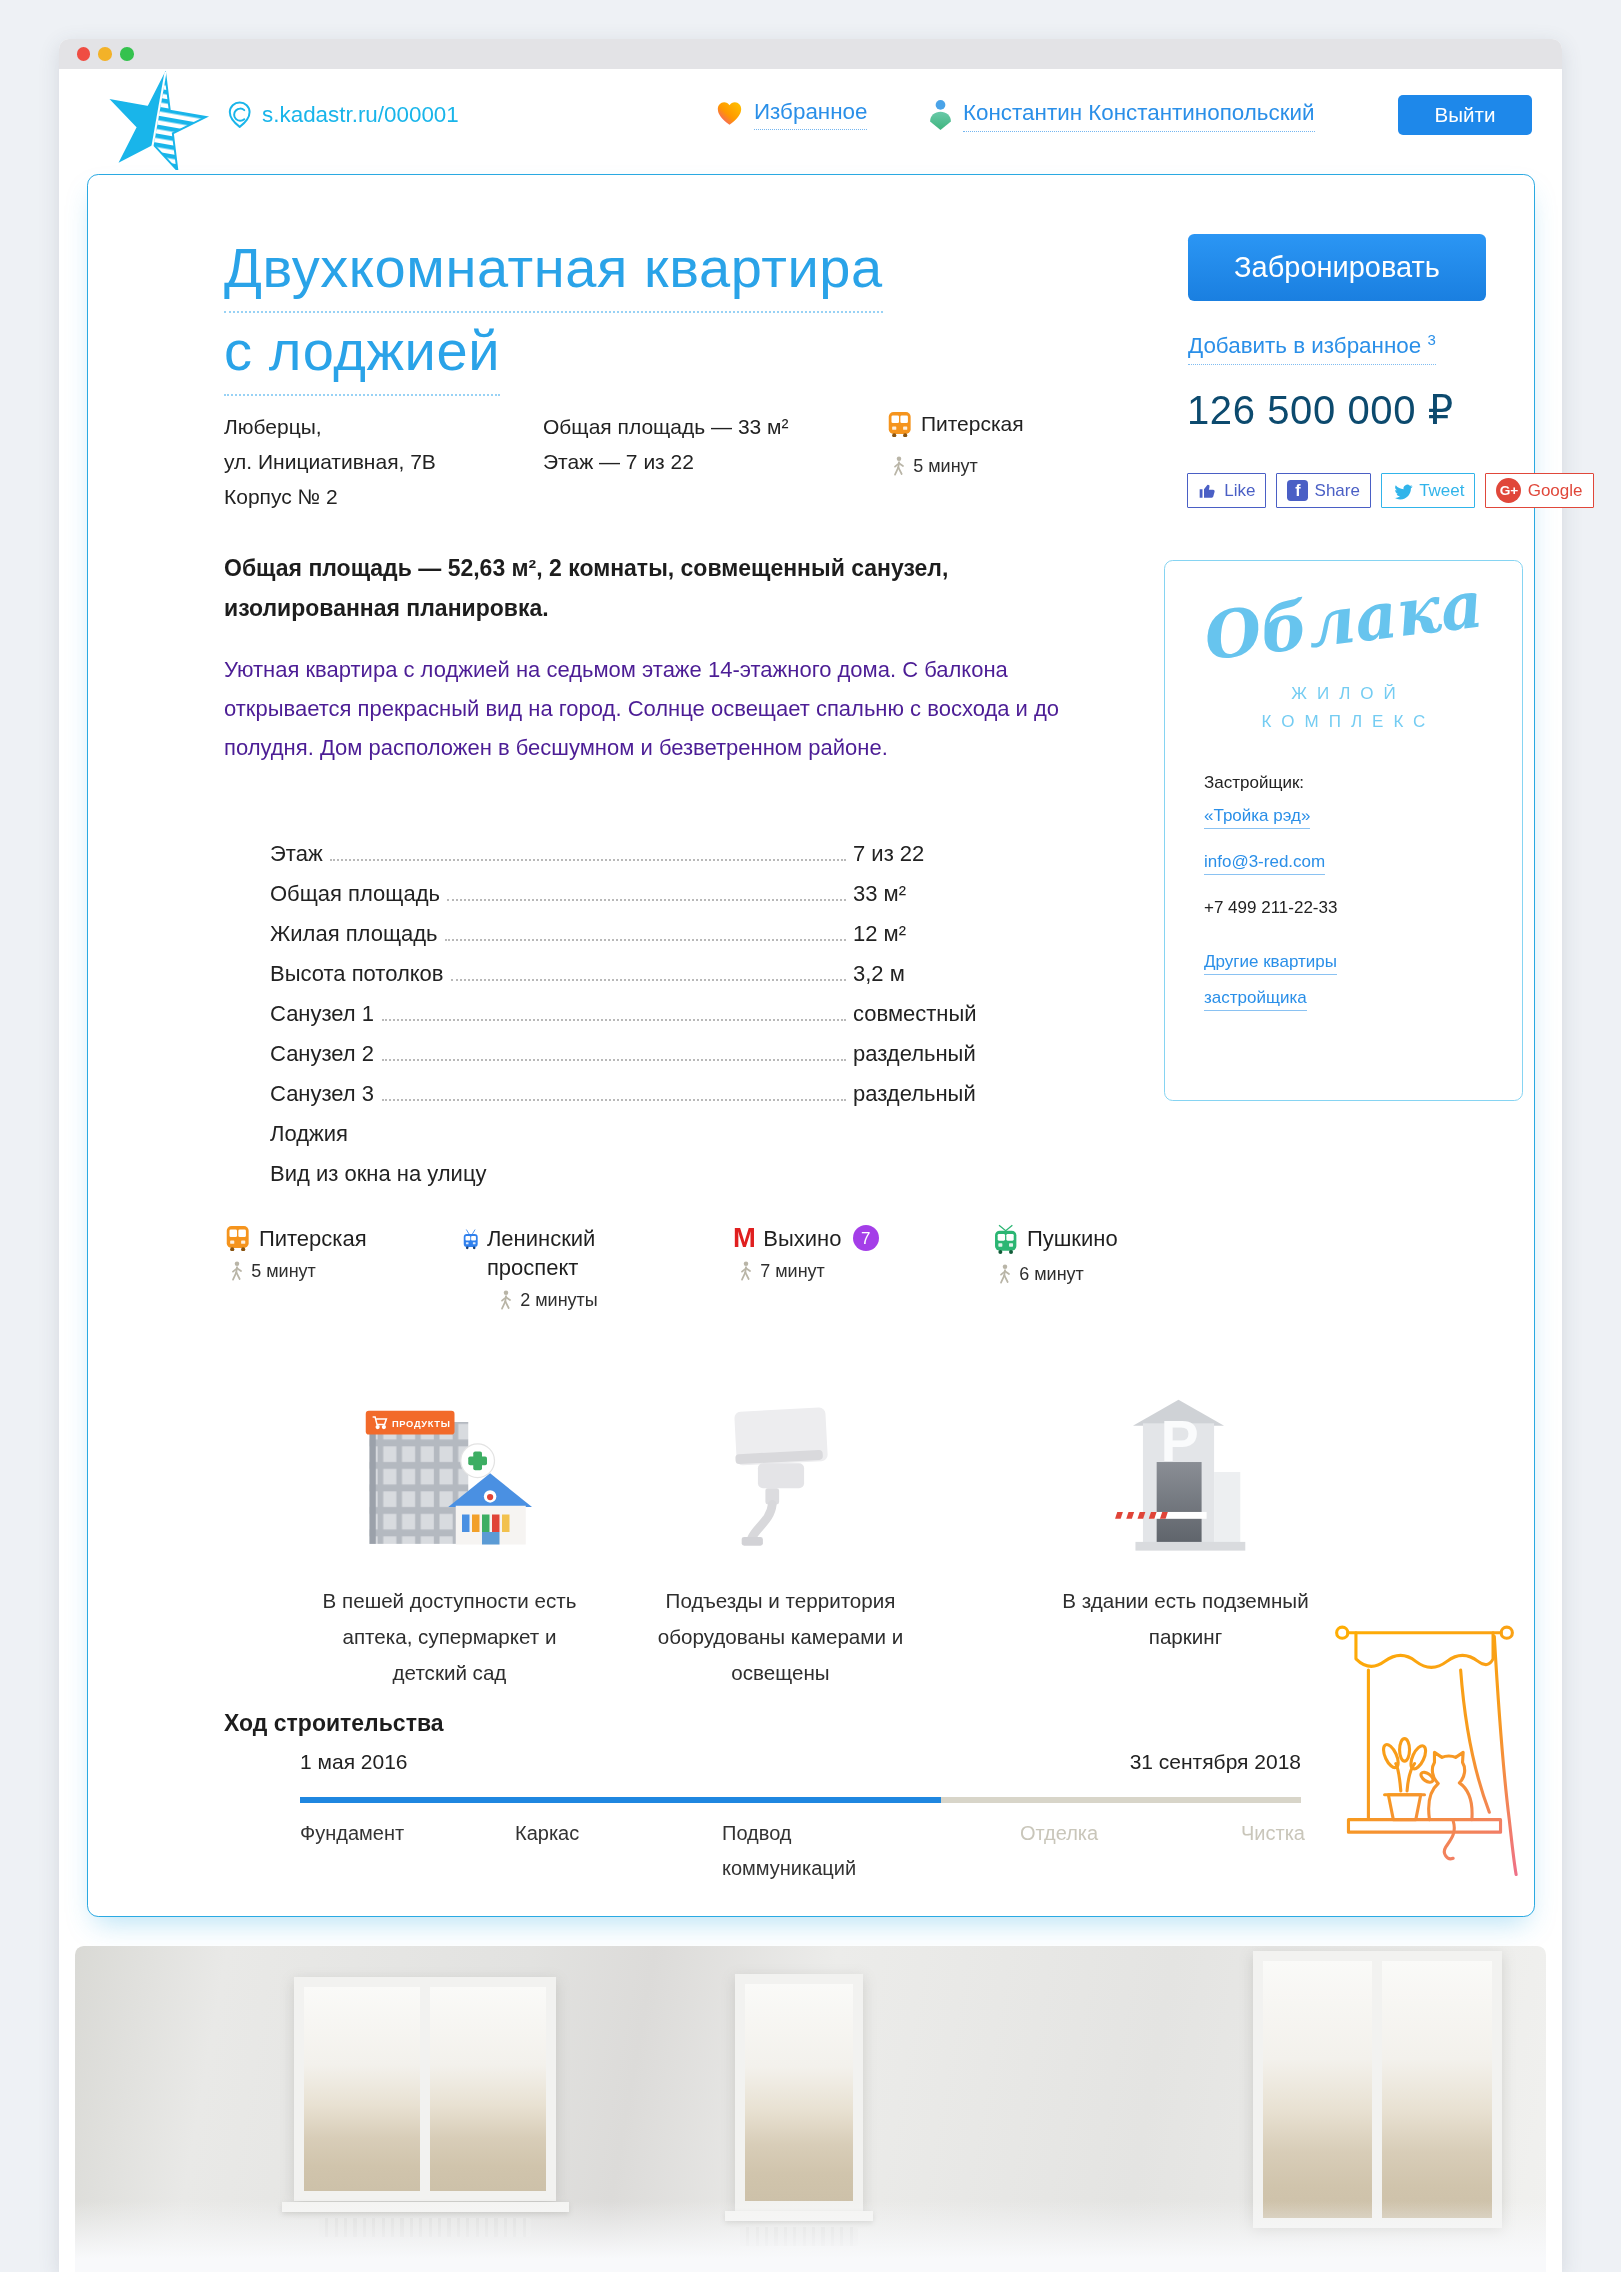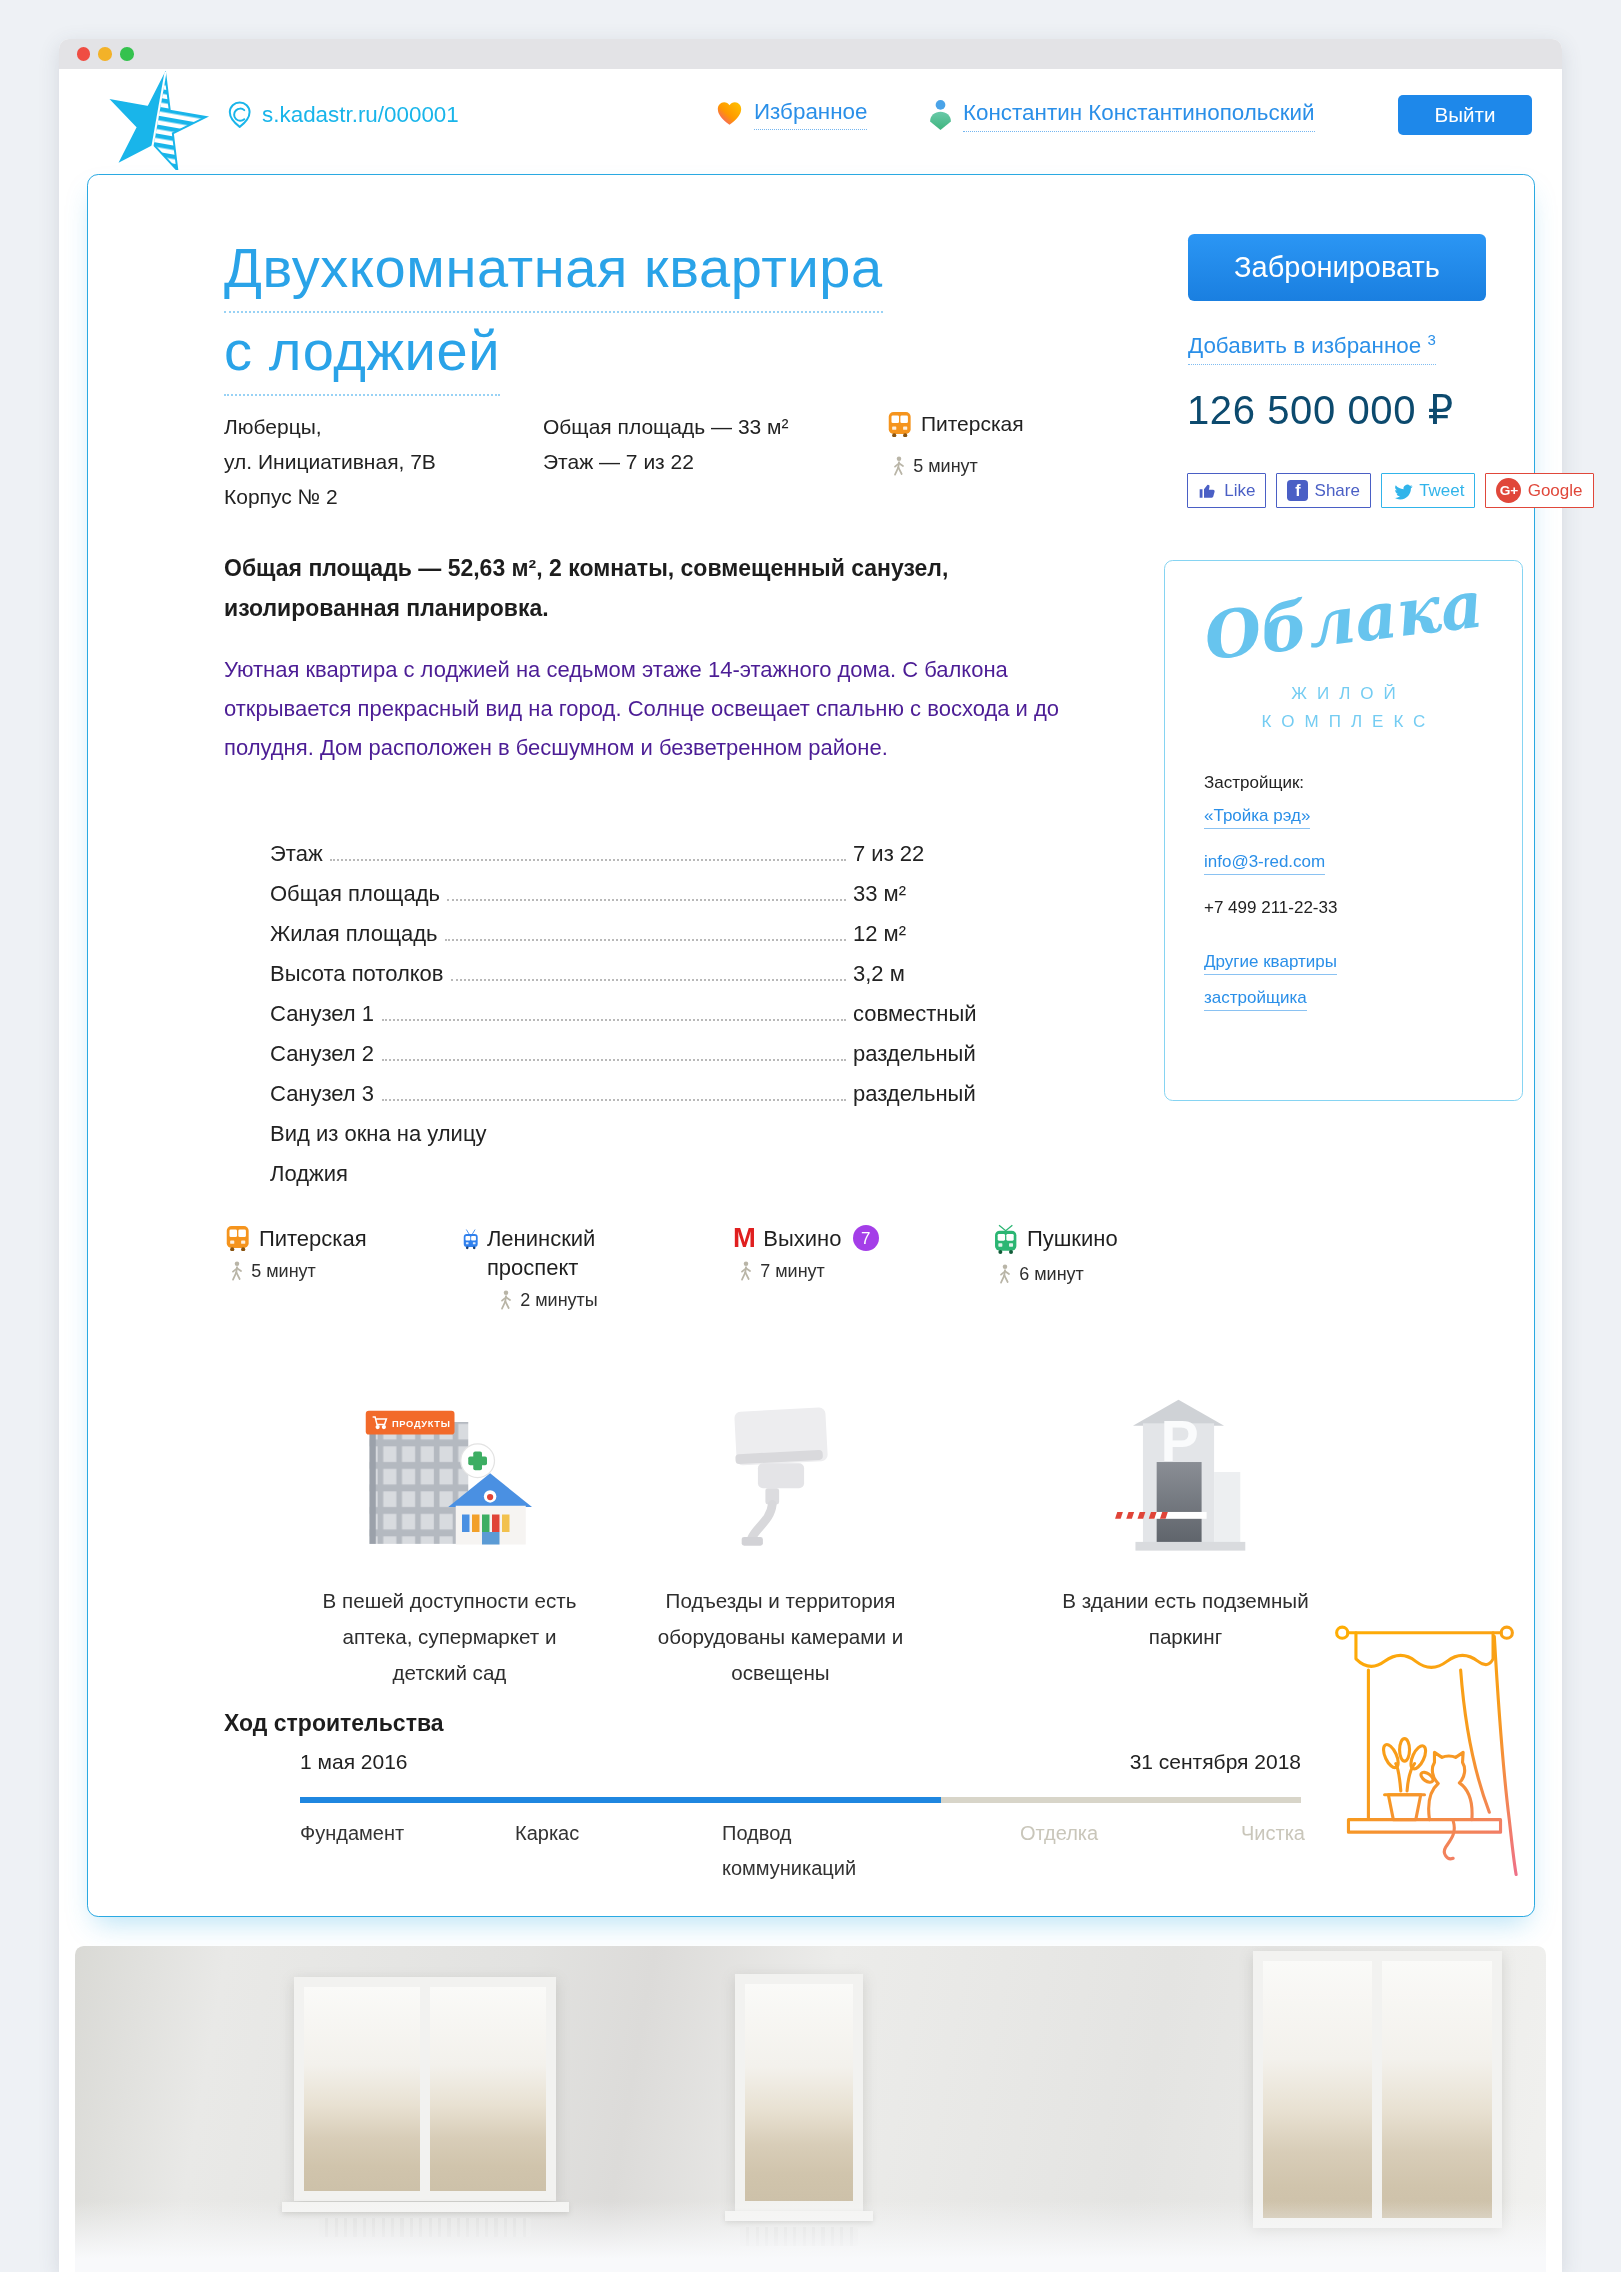--- a/index.html
+++ b/index.html
@@ -306,24 +306,24 @@
             <span>Санузел 2</span>
             <span class="leader"></span>
             <span class="val">раздельный</span>
           </div>
           <div class="spec-row">
             <span>Санузел 3</span>
             <span class="leader"></span>
             <span class="val">раздельный</span>
           </div>
           <div class="spec-row novalue">
+            <span>Лоджия</span>
+          </div>
+          <div class="spec-row novalue">
             <span>Вид из окна на улицу</span>
-          </div>
-          <div class="spec-row novalue">
-            <span>Лоджия</span>
           </div>
         </div>
 
       <div class="transit t1">
         <div class="tname">
           <svg width="27.4" height="27.4" viewBox="0 0 40 40">
             <rect x="4" y="3" width="32" height="32" rx="7" fill="#f5941d"></rect>
             <rect x="8" y="8" width="11" height="11" rx="2" fill="#fff"></rect>
             <rect x="21" y="8" width="11" height="11" rx="2" fill="#fff"></rect>
             <rect x="9" y="24" width="6" height="5" rx="1" fill="#fff" opacity=".85"></rect>

